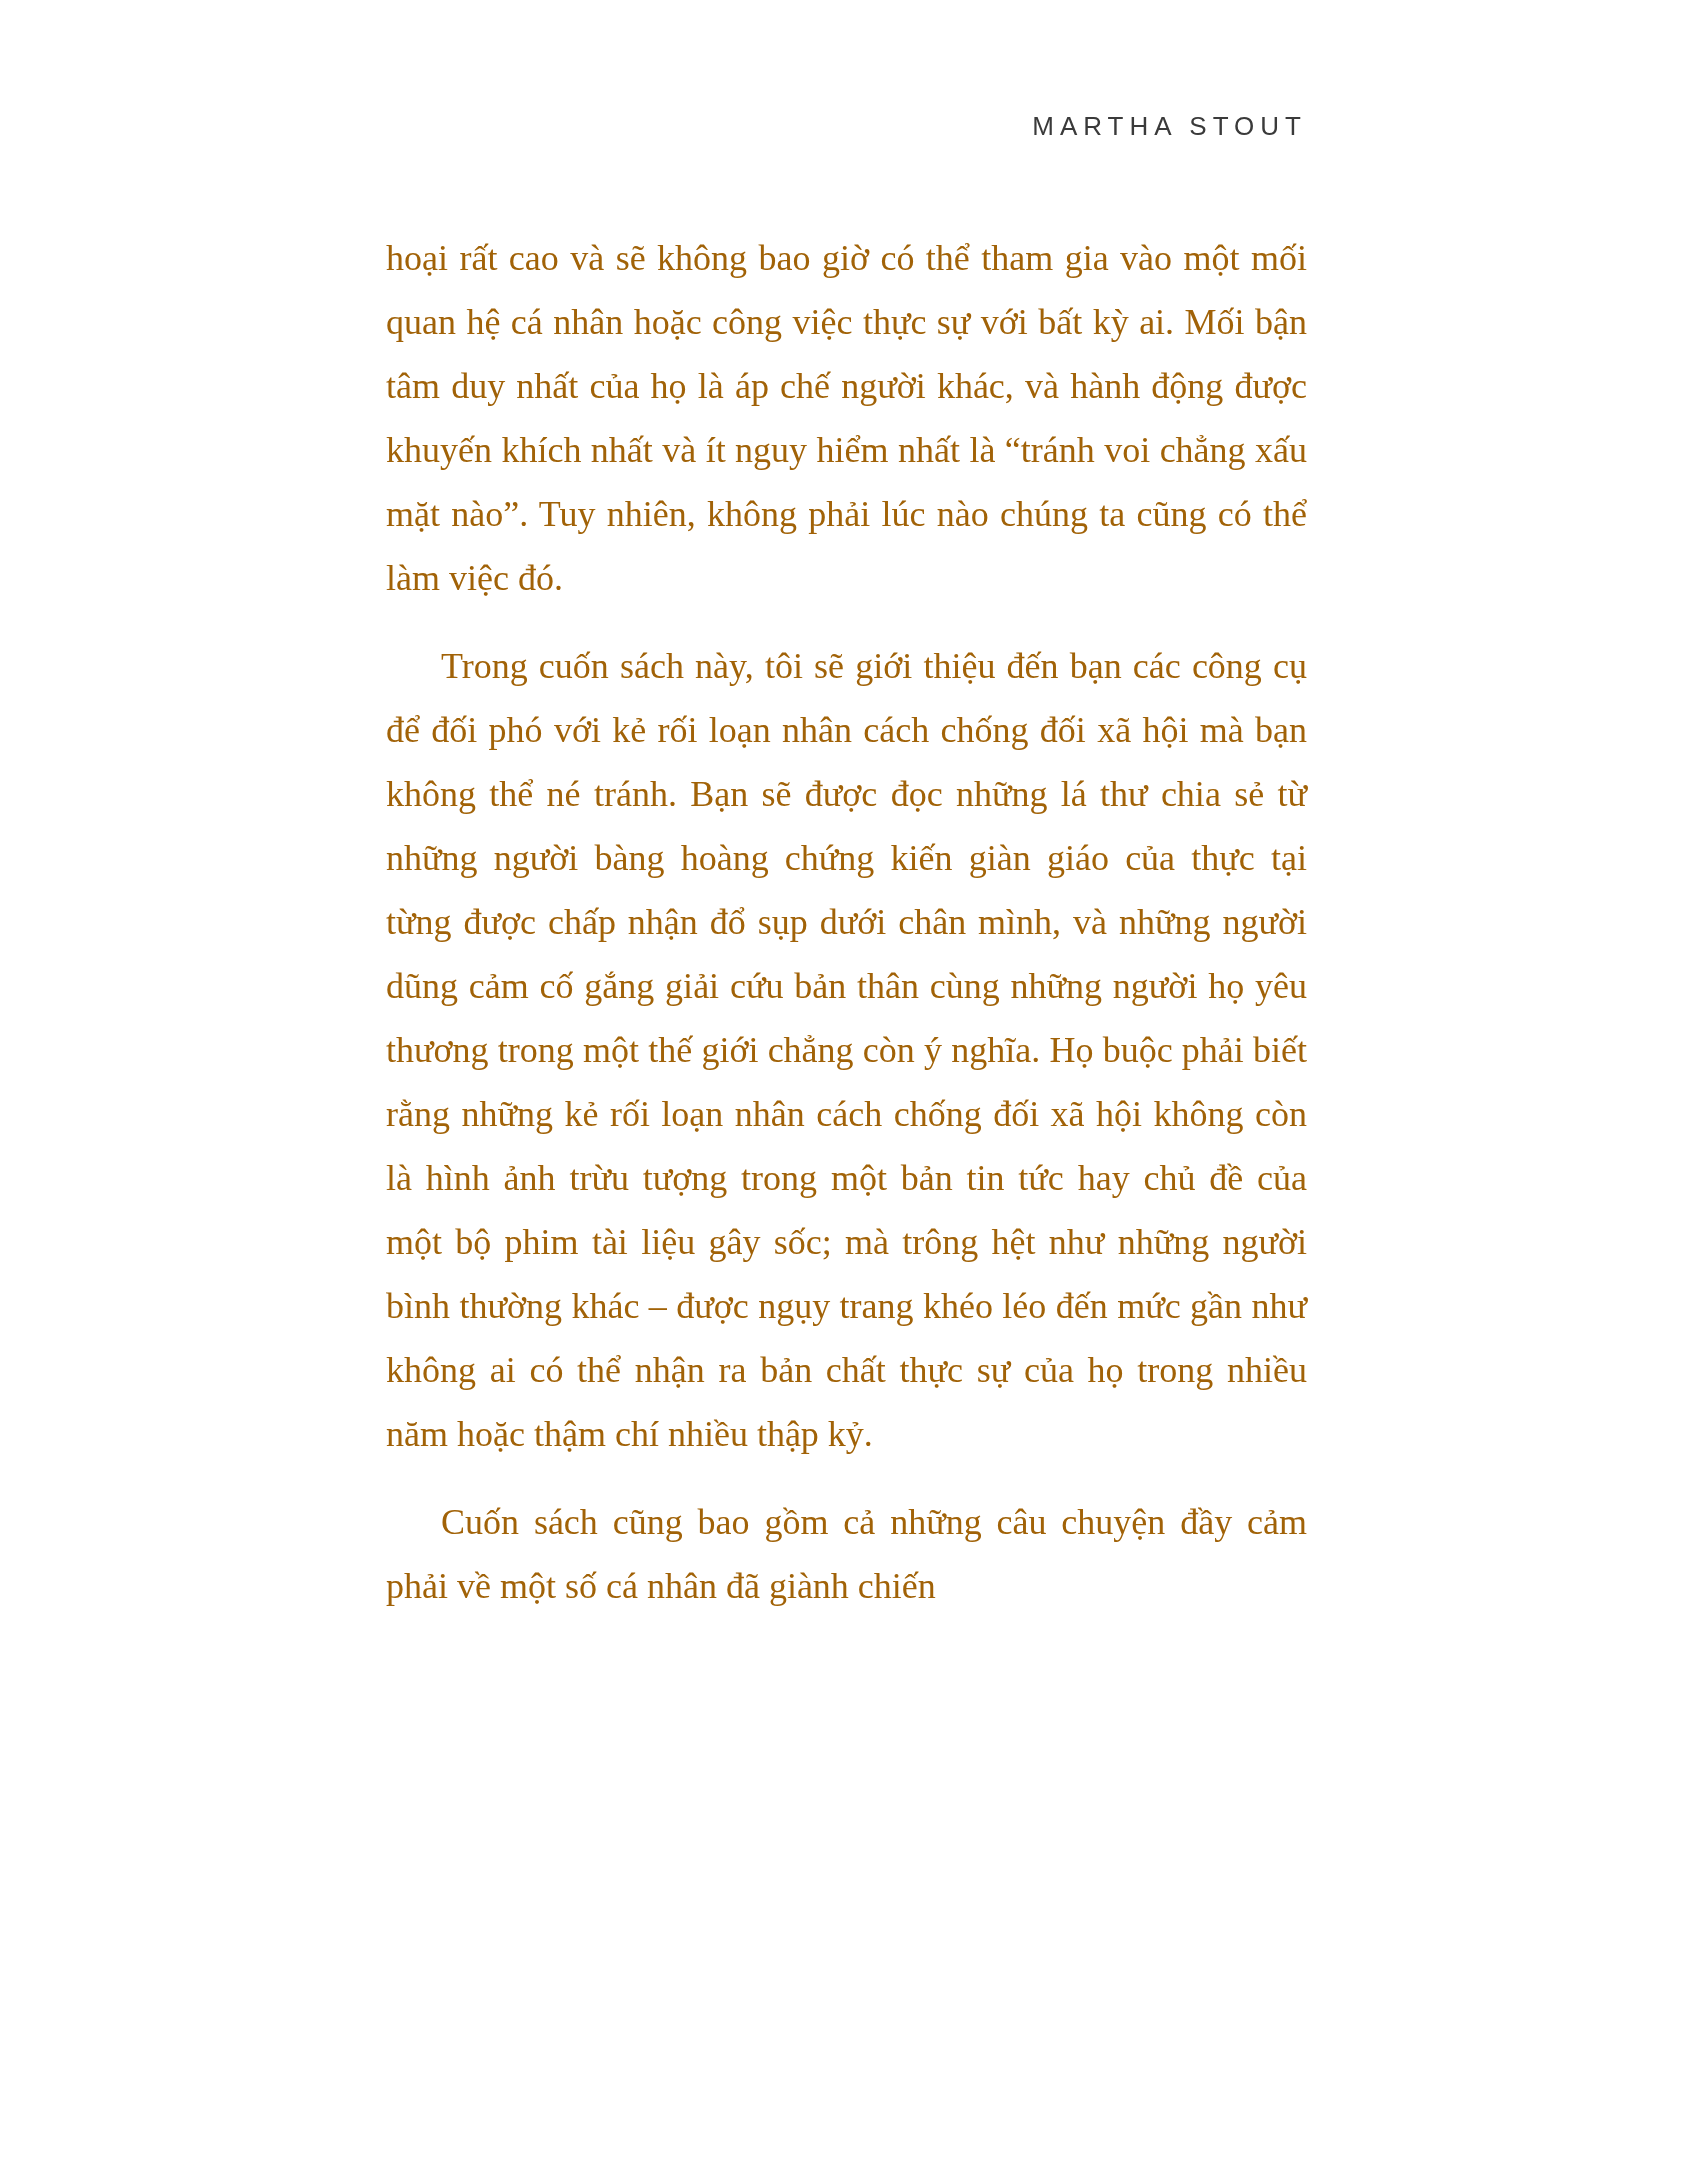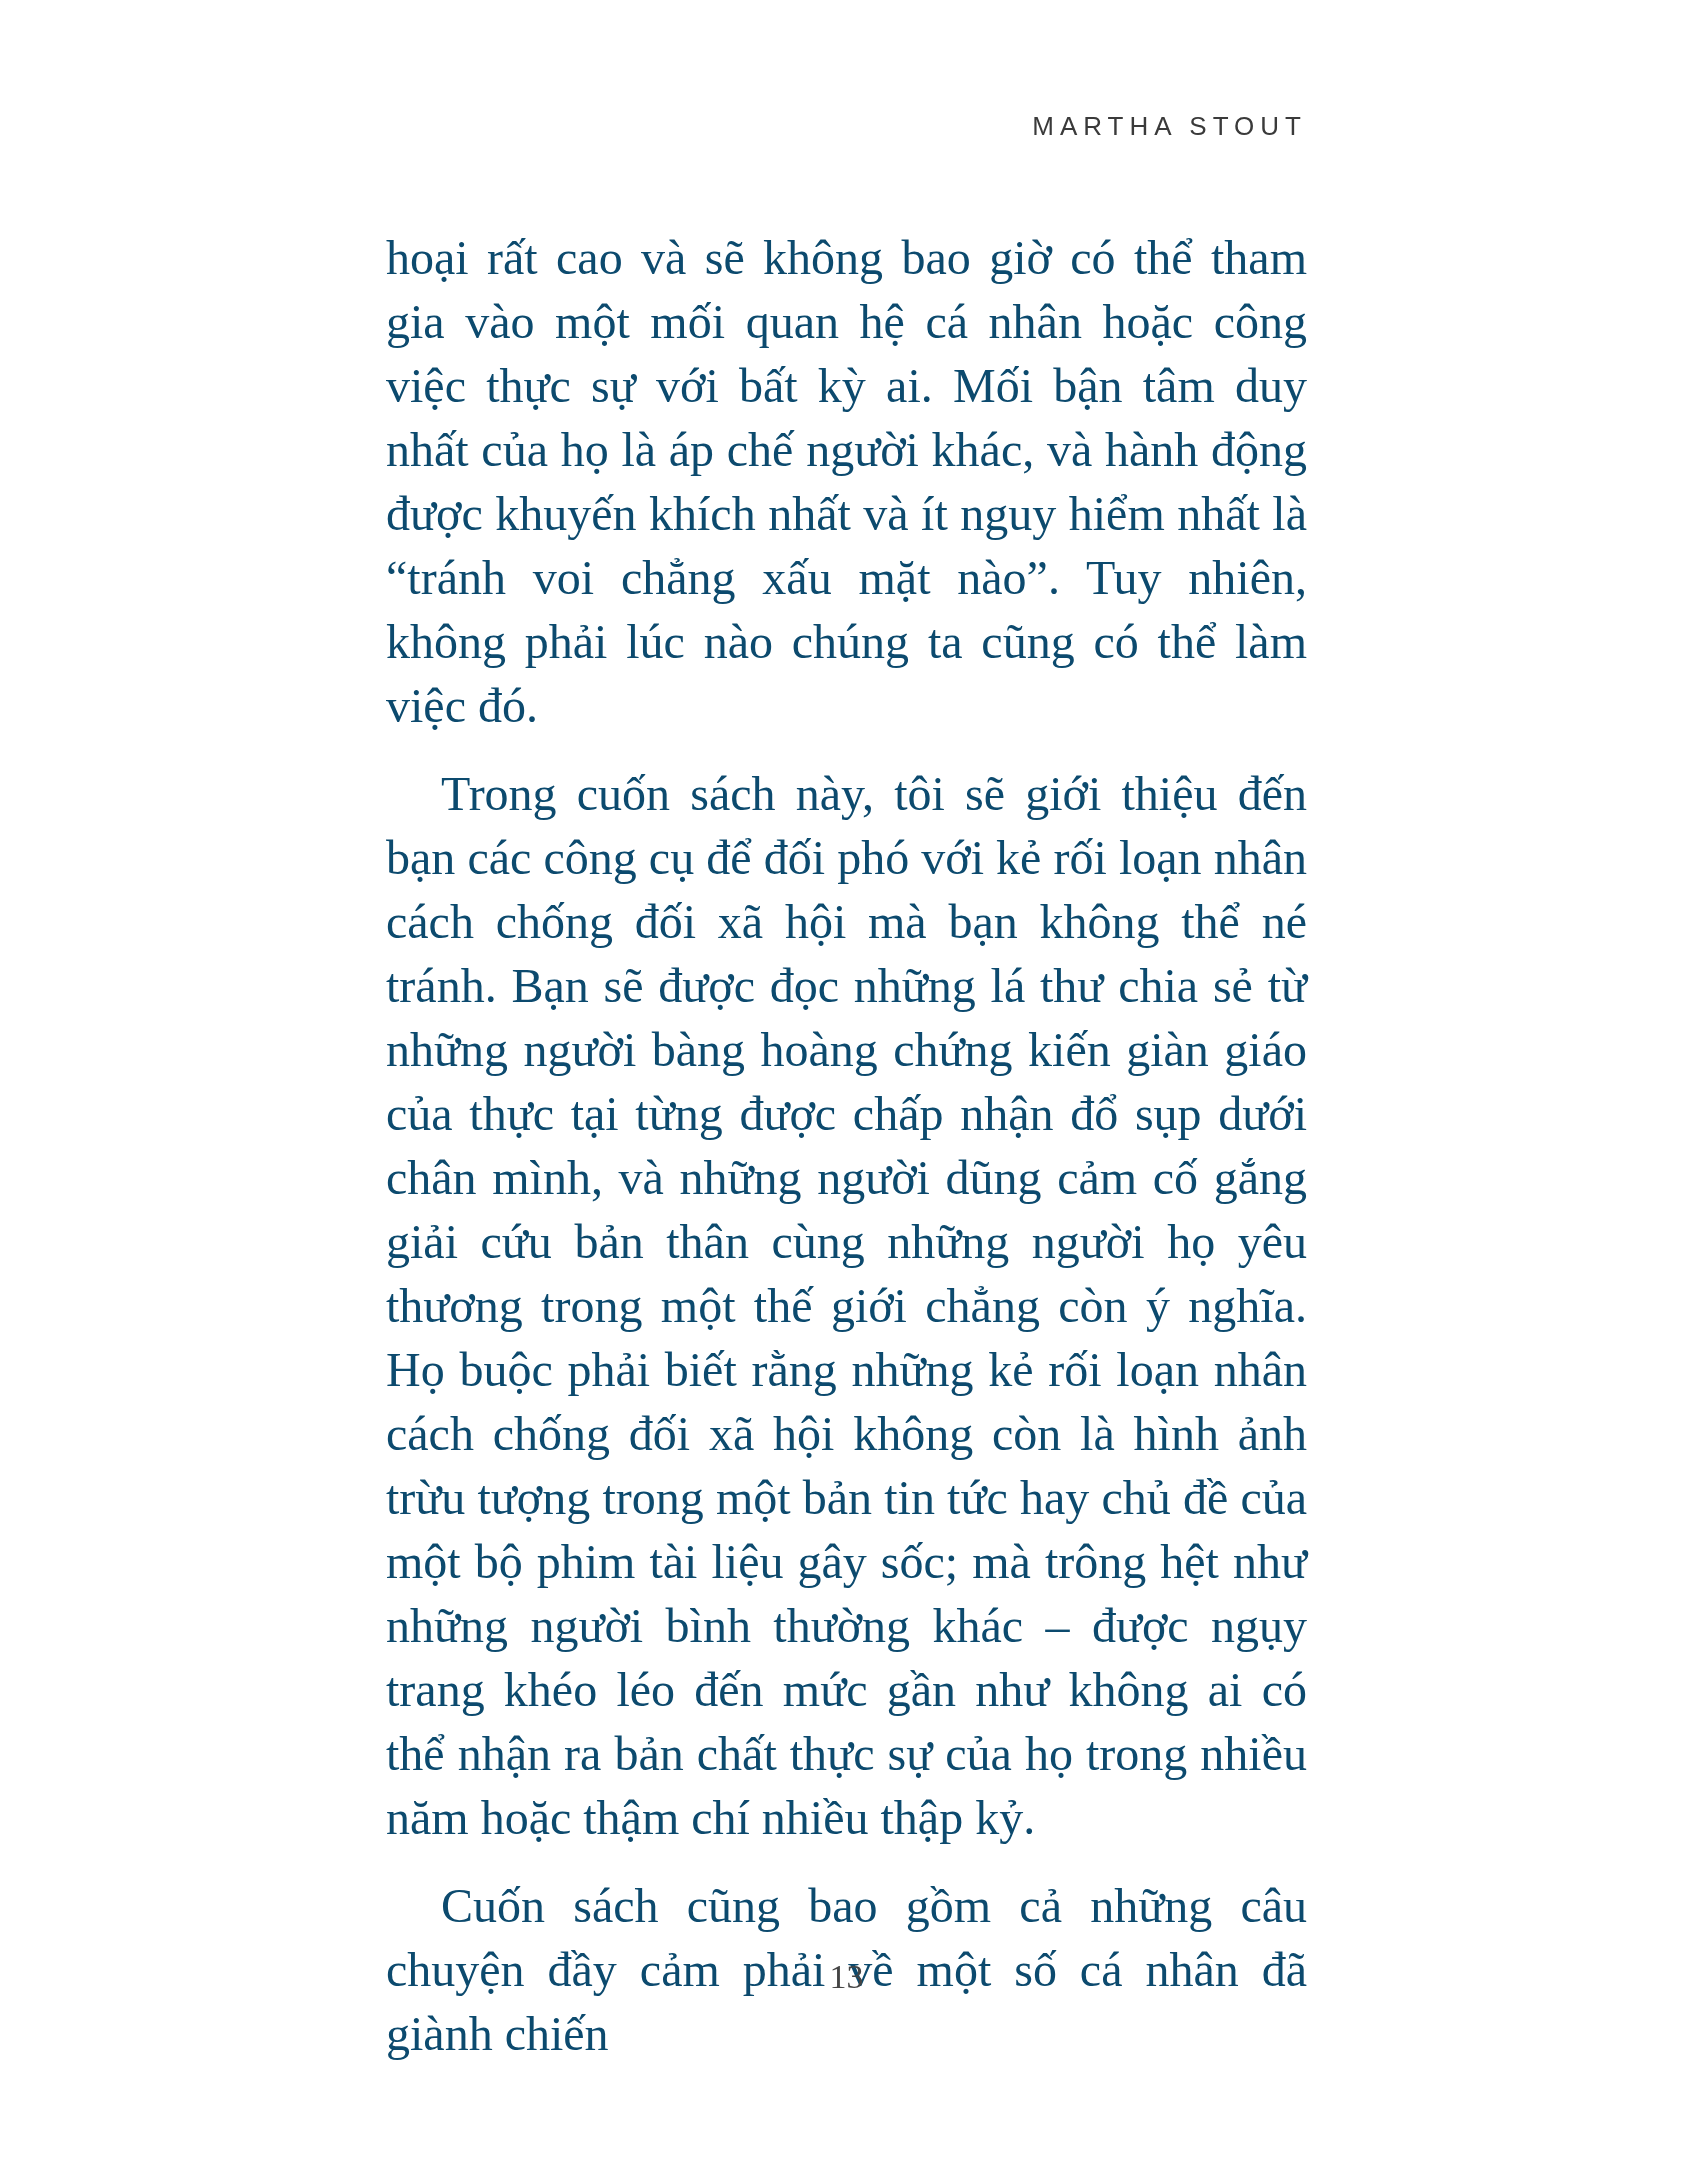--- a/index.html
+++ b/index.html
@@ -29,25 +29,25 @@
     color: #3a3a3a;
   }
   .text-block {
     position: absolute;
     top: 226px;
     left: 386px;
     width: 921px;
   }
   .para {
     margin: 0 0 24px 0;
-    font-size: 48px;
+    font-size: 36px;
     line-height: 64px;
     text-align: justify;
     text-justify: inter-word;
-    color: #0c4a6e;
+    color: #a16207;
   }
   .para.indent {
     text-indent: 55px;
   }
   .para.no-indent {
     text-indent: 0;
   }
   .folio {
     position: absolute;
     top: 1958px;
@@ -66,16 +66,15 @@
   <header class="running-head">
     <span>MARTHA STOUT</span>
   </header>
 
   <main class="text-block">
     <p class="para no-indent">hoại rất cao và sẽ không bao giờ có thể tham gia vào một mối quan hệ cá nhân hoặc công việc thực sự với bất kỳ ai. Mối bận tâm duy nhất của họ là áp chế người khác, và hành động được khuyến khích nhất và ít nguy hiểm nhất là “tránh voi chẳng xấu mặt nào”. Tuy nhiên, không phải lúc nào chúng ta cũng có thể làm việc đó.</p>
     <p class="para indent">Trong cuốn sách này, tôi sẽ giới thiệu đến bạn các công cụ để đối phó với kẻ rối loạn nhân cách chống đối xã hội mà bạn không thể né tránh. Bạn sẽ được đọc những lá thư chia sẻ từ những người bàng hoàng chứng kiến giàn giáo của thực tại từng được chấp nhận đổ sụp dưới chân mình, và những người dũng cảm cố gắng giải cứu bản thân cùng những người họ yêu thương trong một thế giới chẳng còn ý nghĩa. Họ buộc phải biết rằng những kẻ rối loạn nhân cách chống đối xã hội không còn là hình ảnh trừu tượng trong một bản tin tức hay chủ đề của một bộ phim tài liệu gây sốc; mà trông hệt như những người bình thường khác – được ngụy trang khéo léo đến mức gần như không ai có thể nhận ra bản chất thực sự của họ trong nhiều năm hoặc thậm chí nhiều thập kỷ.</p>
     <p class="para indent">Cuốn sách cũng bao gồm cả những câu chuyện đầy cảm phải về một số cá nhân đã giành chiến</p>
   </main>
 
-  <footer class="folio">13</footer>
 
 </div>
 
 
 </body></html>

